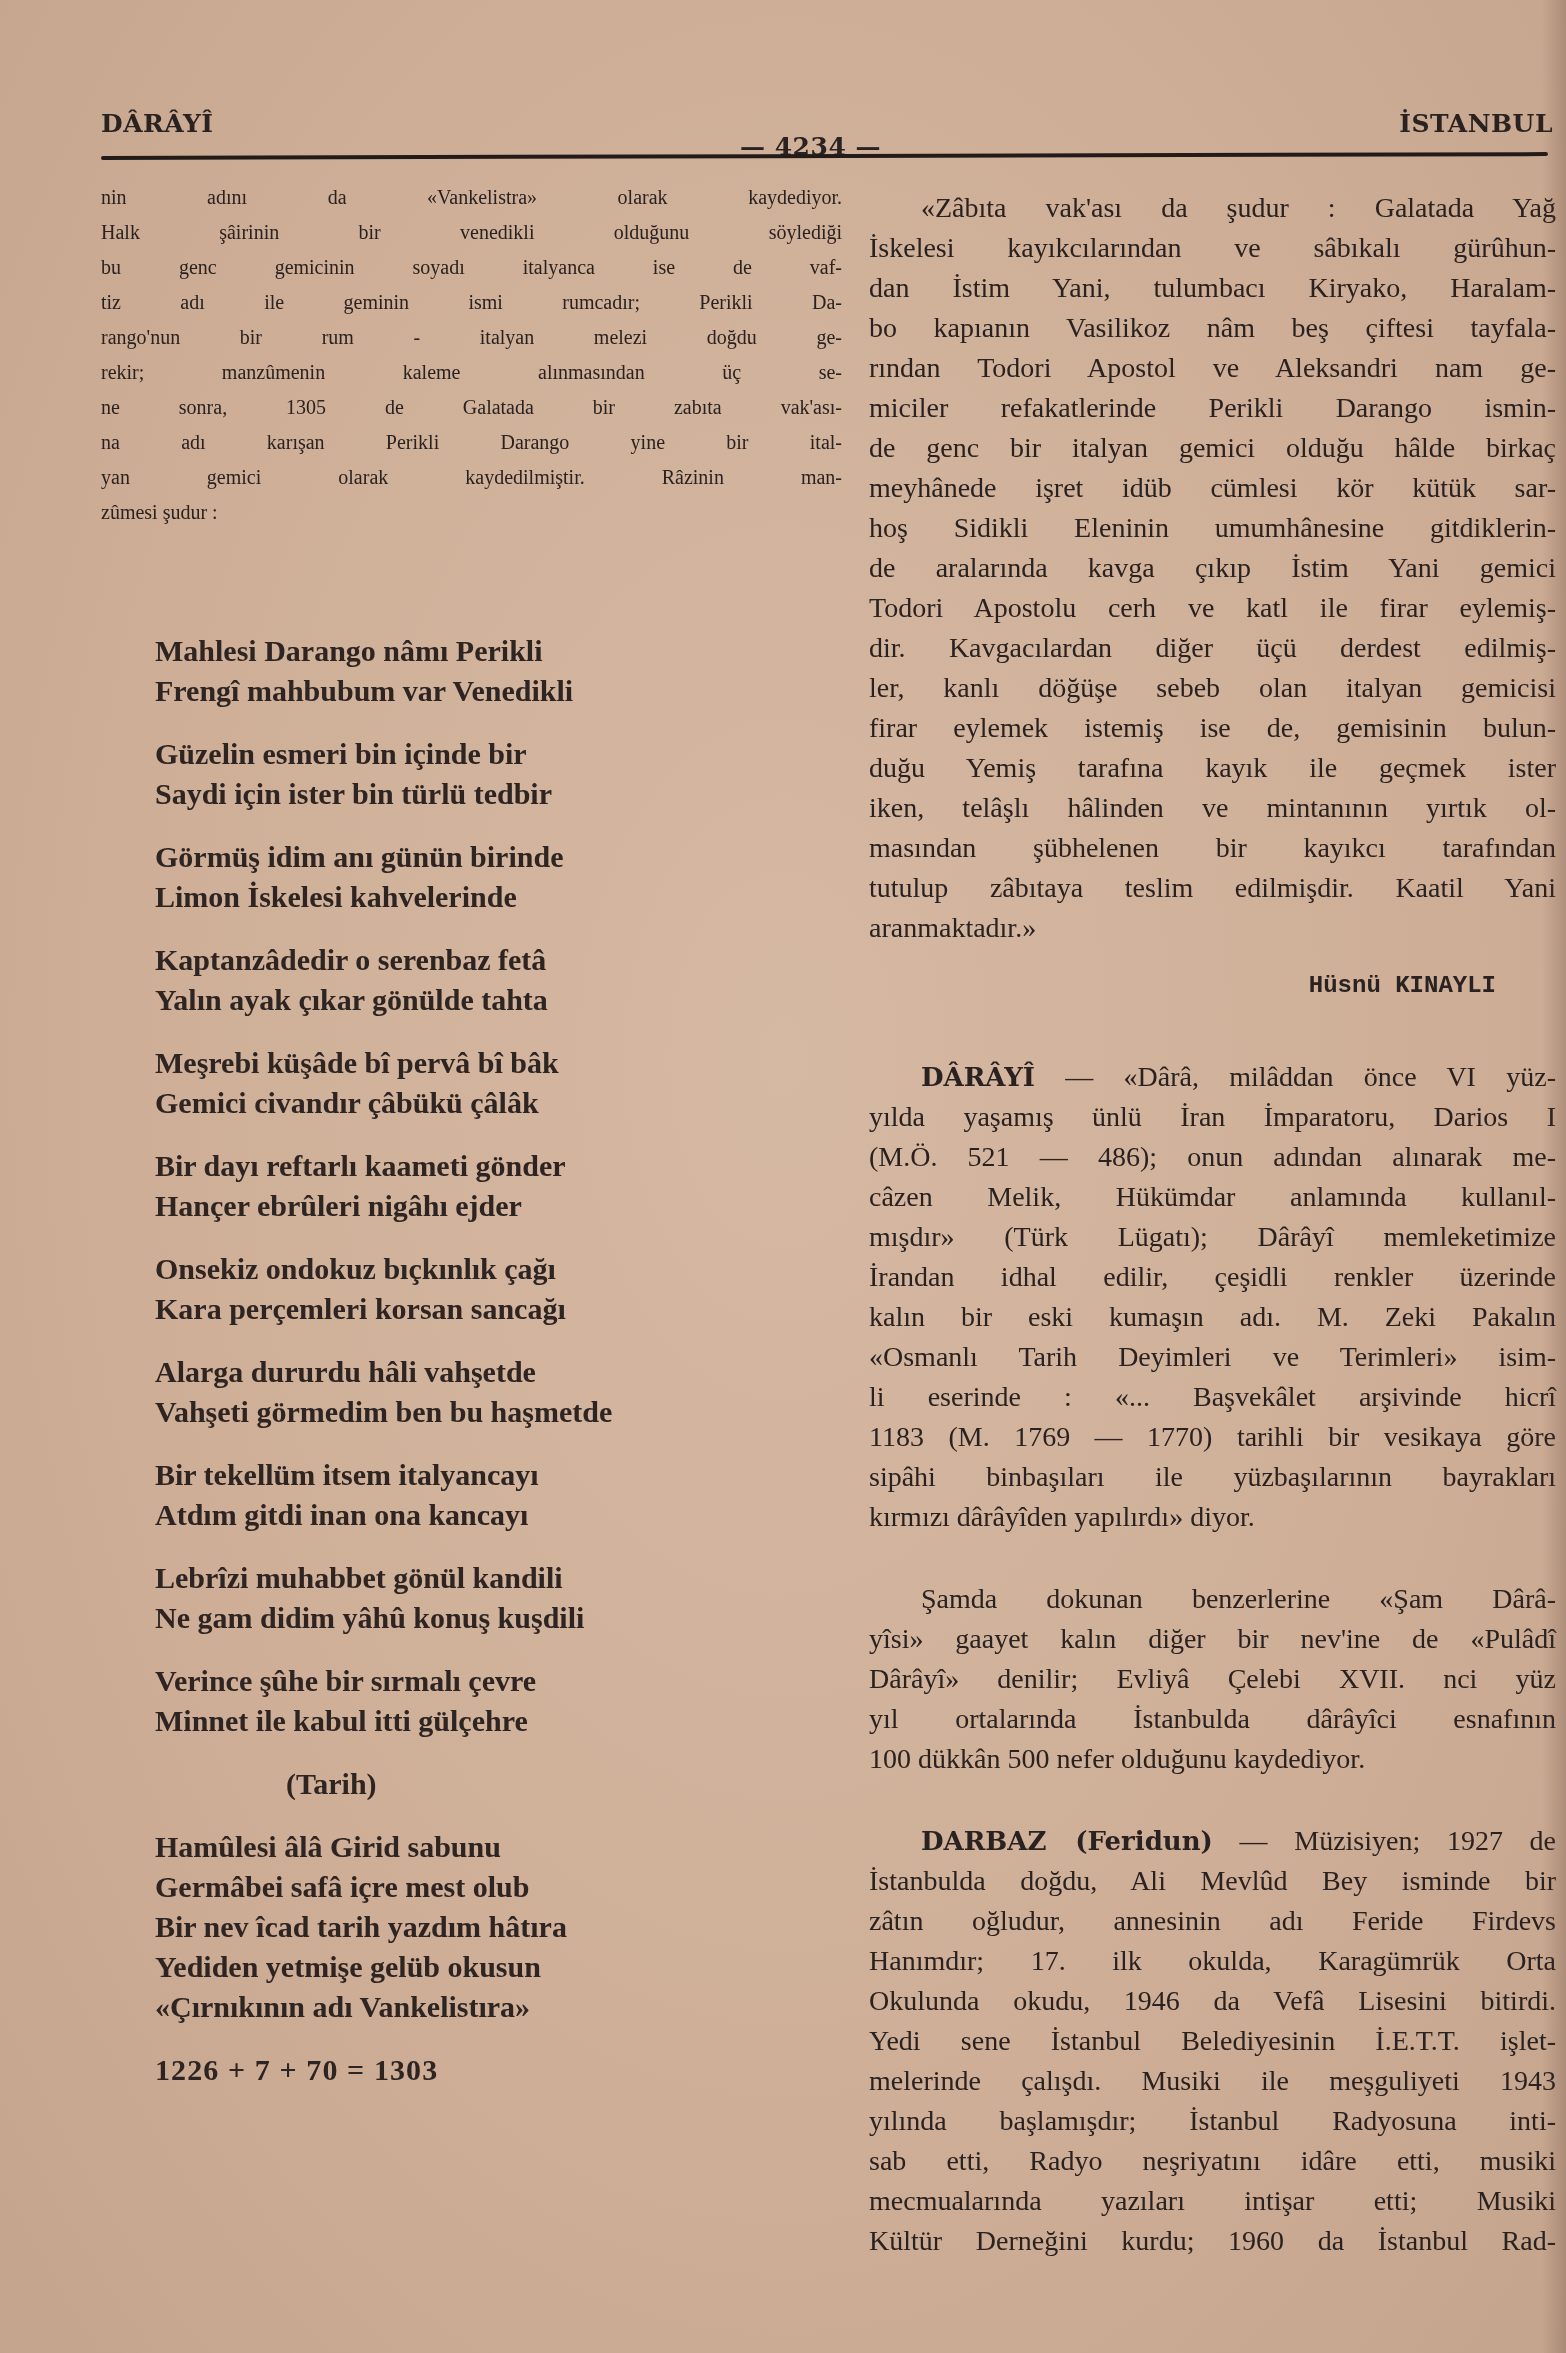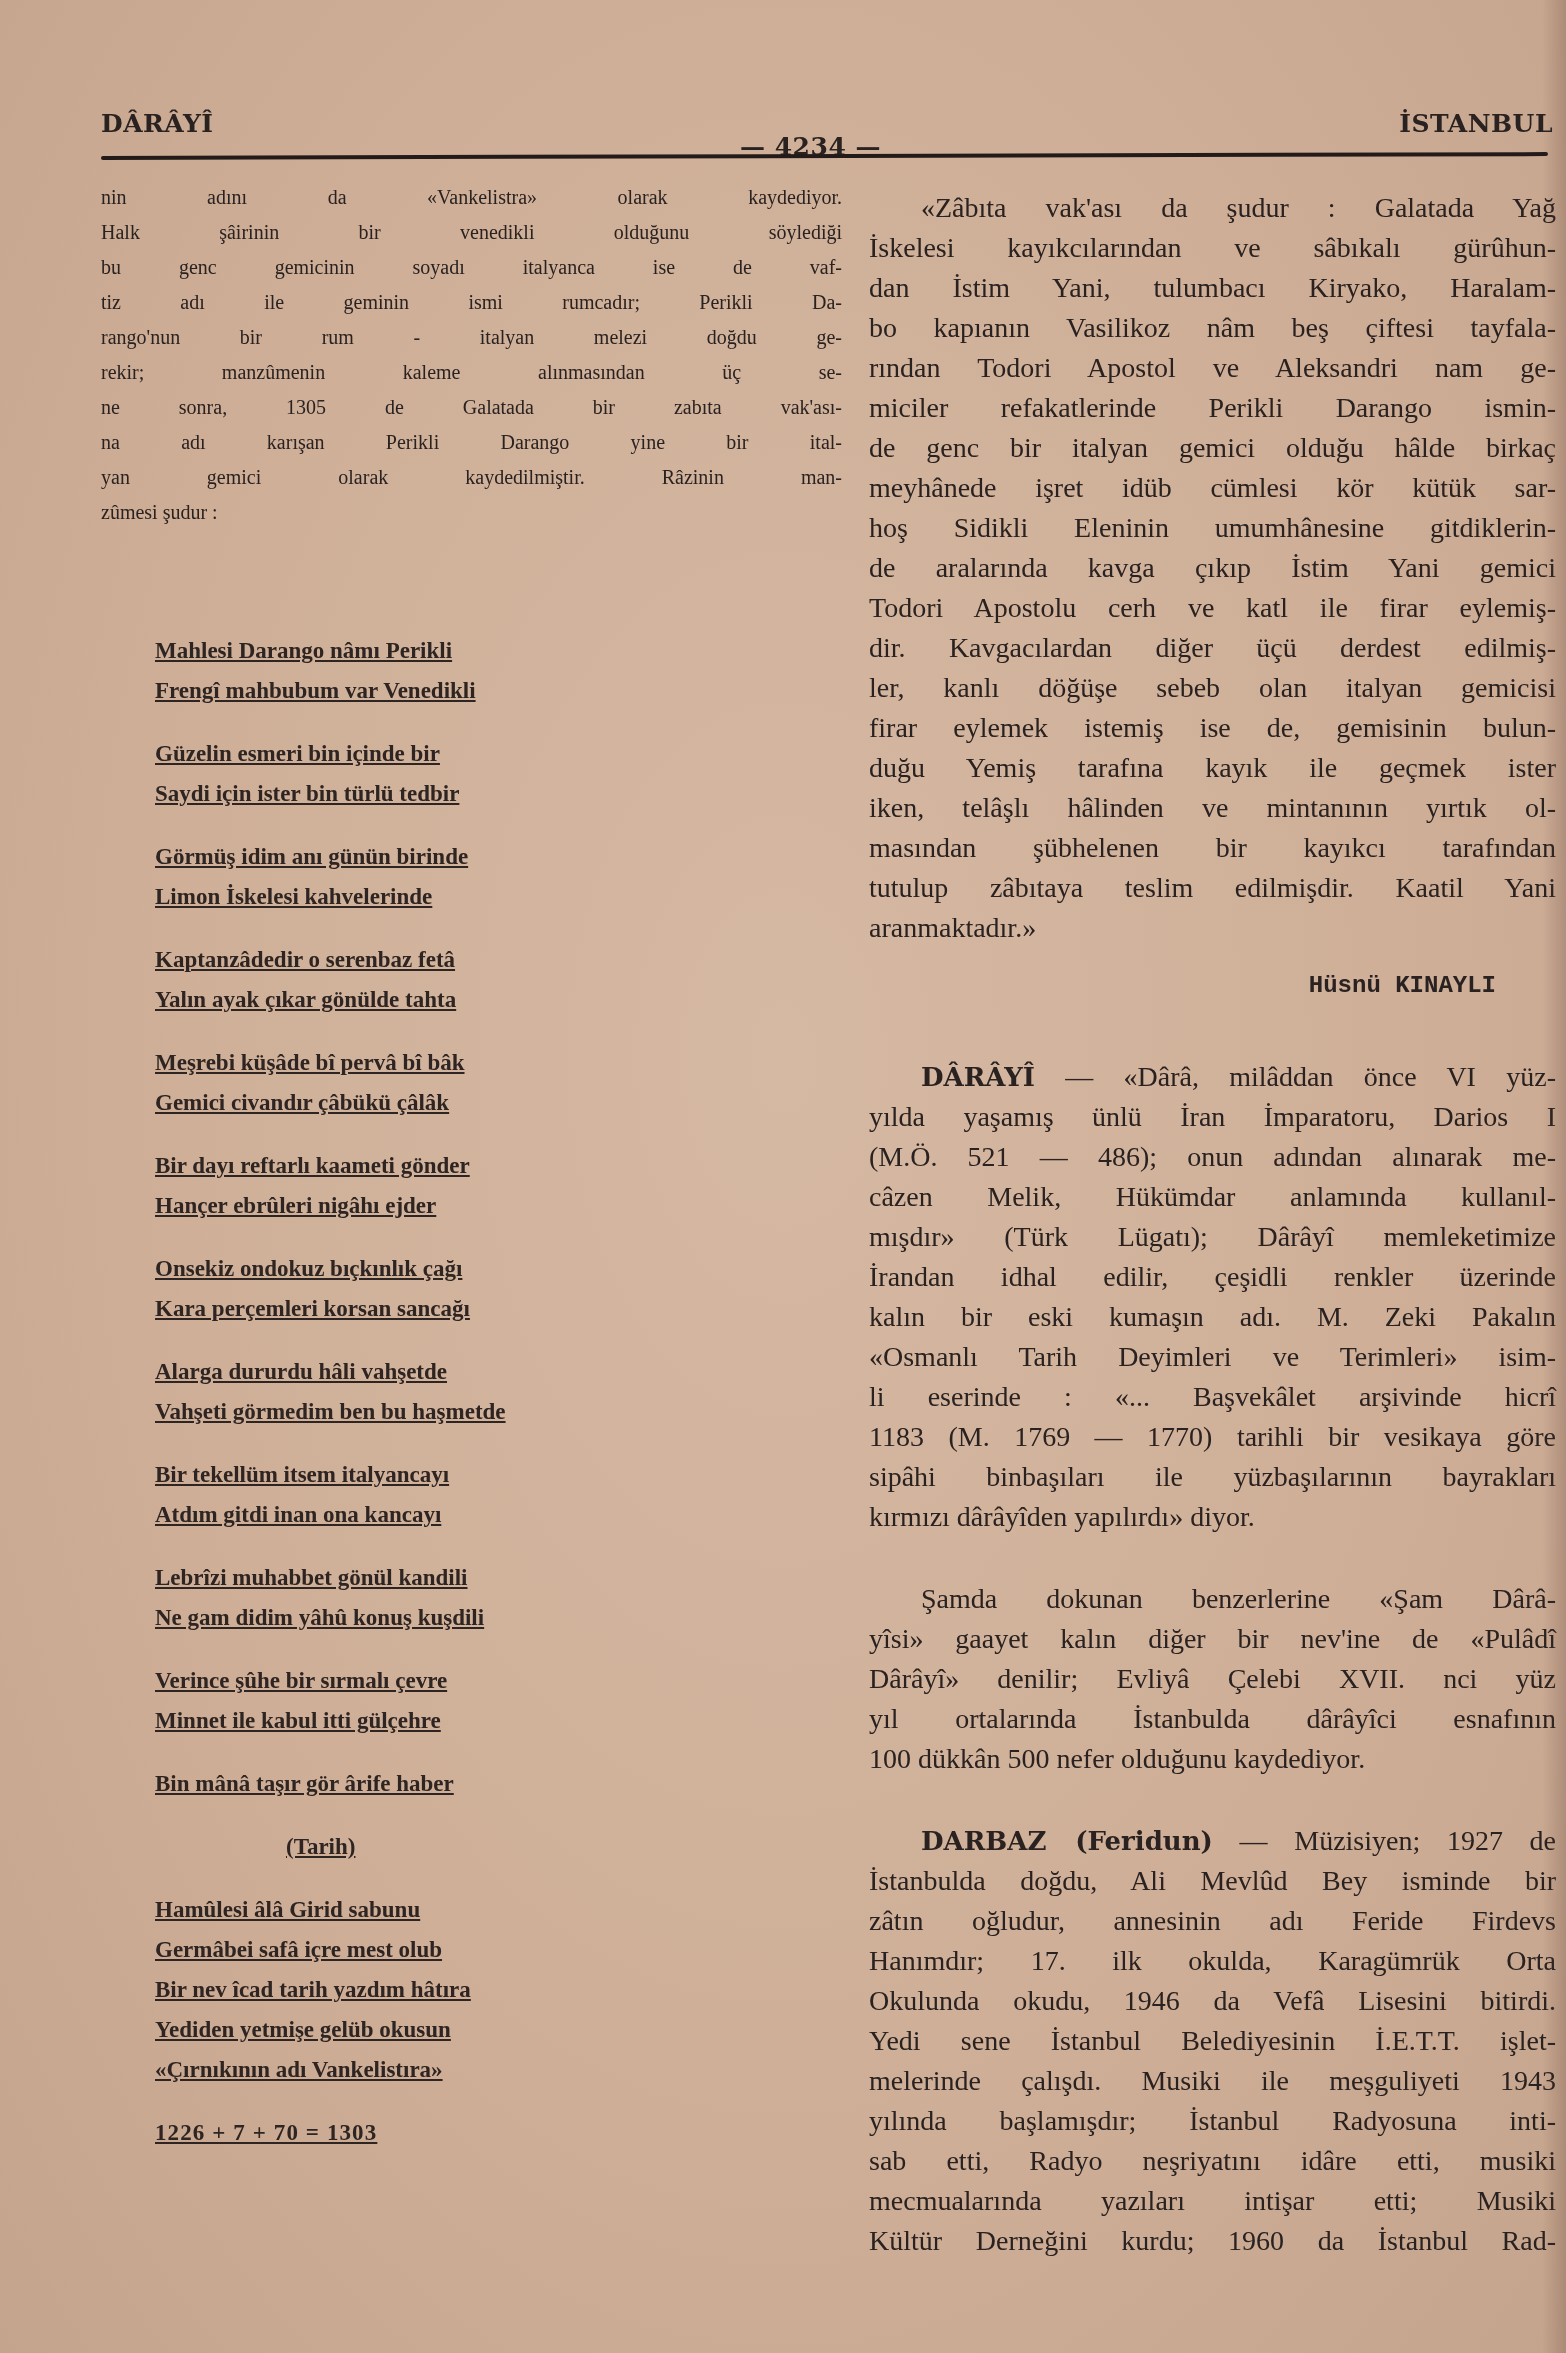--- a/index.html
+++ b/index.html
@@ -19,21 +19,21 @@
 
   .col { position: absolute; }
   .col-left { left: 101px; top: 180px; width: 741px; }
   .col-right { left: 869px; top: 188px; width: 687px; }
 
   .prose p { margin: 0; font-size: 20px; line-height: 35px; text-align: justify; text-align-last: justify; }
   .col-right .prose p { line-height: 40px; font-size: 28px; }
   .prose p.last { text-align-last: left; }
   .prose .indent { text-indent: 52px; }
 
-  .poem { position: absolute; left: 155px; top: 631px; width: 490px; font-size: 23px; font-weight: bold; color: #2e2421; text-decoration: underline; }
+  .poem { position: absolute; left: 155px; top: 631px; width: 490px; font-size: 30px; font-weight: bold; color: #2e2421; }
   .stanza { margin-bottom: 23px; }
   .stanza .line { line-height: 40px; height: 40px; white-space: nowrap; }
   .poem .tarih-label { text-align: left; padding-left: 131px; line-height: 40px; margin-bottom: 23px; }
   .poem .equation { line-height: 40px; margin-top: 4.4px; letter-spacing: 1.1px; }
   .signature { text-align: right; padding-right: 60px; font-weight: bold; font-family: Liberation Mono, monospace; font-size: 24px; line-height: 44px; margin-top: 16px; }
   .gap-l { height: 49px; }
   .gap-m { height: 42px; }
   .entry-title { font-weight: bold; font-family: "DejaVu Serif", serif; font-size: 26px; }
   .right-edge-shadow { position: absolute; right: 0; top: 0; width: 24.5px; height: 2354px; background: linear-gradient(to right, rgba(0,0,0,0), rgba(90,60,50,0.25)); }
 </style>
@@ -101,21 +101,20 @@
   </div>
   <div class="stanza">
     <div class="line">Lebrîzi muhabbet gönül kandili</div>
     <div class="line">Ne gam didim yâhû konuş kuşdili</div>
   </div>
   <div class="stanza">
     <div class="line">Verince şûhe bir sırmalı çevre</div>
     <div class="line">Minnet ile kabul itti gülçehre</div>
   </div>
   <div class="stanza">
-    <div class="line">Bin mânâ taşır gör ârife haber</div>
   </div>
 
   <div class="tarih-label">(Tarih)</div>
 
   <div class="stanza">
     <div class="line">Hamûlesi âlâ Girid sabunu</div>
     <div class="line">Germâbei safâ içre mest olub</div>
     <div class="line">Bir nev îcad tarih yazdım hâtıra</div>
     <div class="line">Yediden yetmişe gelüb okusun</div>
     <div class="line">«Çırnıkının adı Vankelistıra»</div>

